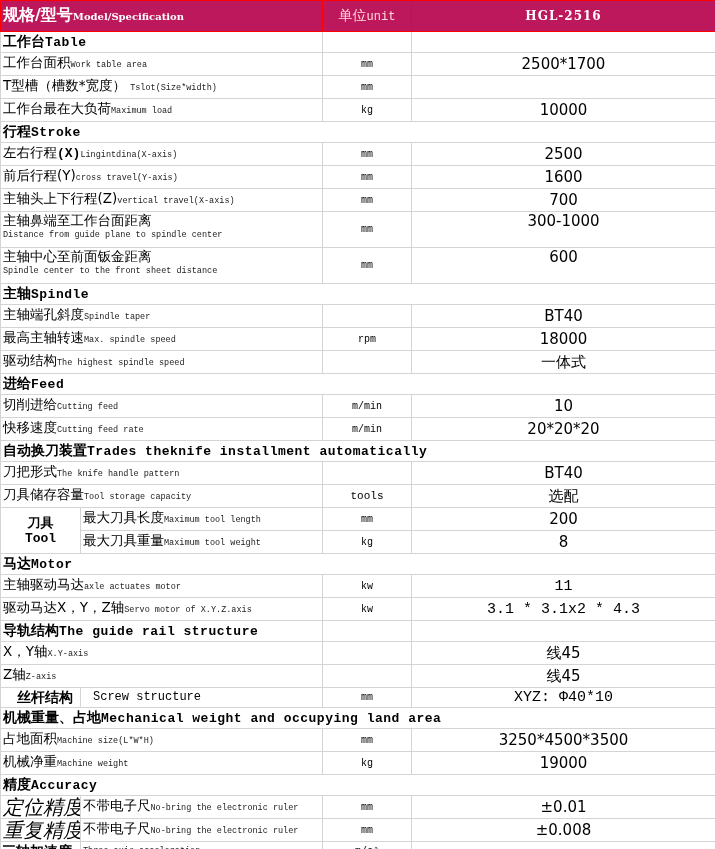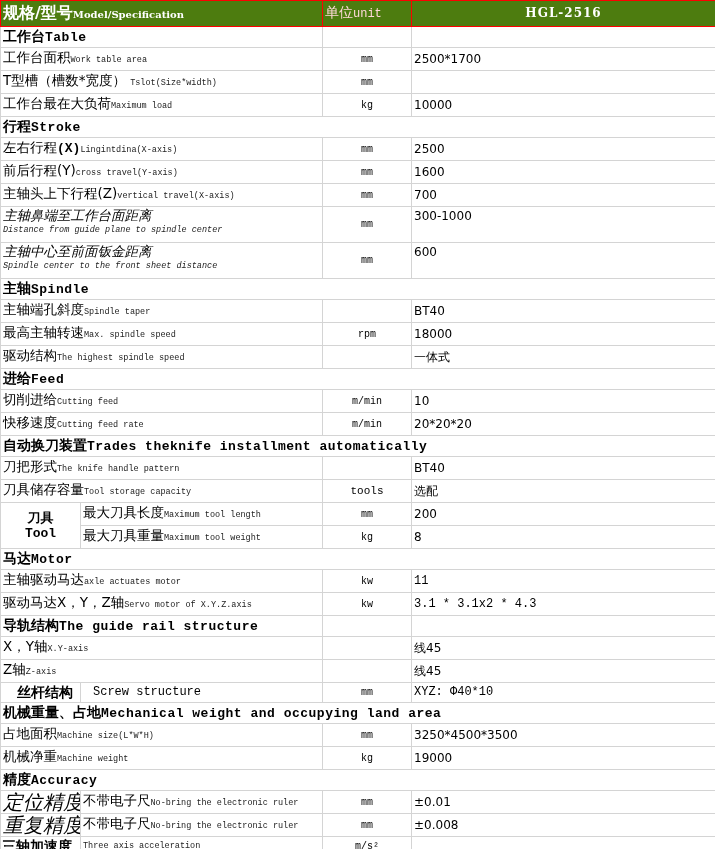--- a/index.html
+++ b/index.html
@@ -1,33 +1,33 @@
 <!DOCTYPE html>
 <html><head>
 <meta charset="utf-8">
 <style>
   html, body { margin:0; padding:0; background:#ffffff; }
   body { width:715px; height:849px; overflow:hidden; position:relative; font-family:"DejaVu Sans", sans-serif; color:#000; }
   table { border-collapse:collapse; table-layout:fixed; width:715px; }
   td { border:1px solid #d4d4d4; padding:0 2px; height:19px; line-height:19px; white-space:nowrap; overflow:hidden; font-size:13px; }
-  tr.hdr td { background:#4d7c0f; color:#fff; height:23px; line-height:23px; border-color:#ff0000; }
+  tr.hdr td { background:#be185d; color:#fff; height:23px; line-height:28px; border-color:#ff0000; }
   .hdr .c1 { font-size:16px; font-weight:bold; }
   .hdr .c1 .en { font-family:"DejaVu Serif", serif; font-size:10px; font-weight:bold; }
-  .hdr .c2 { text-align:left; font-size:14px; color:#ffd9d9; }
+  .hdr .c2 { text-align:center; font-size:14px; color:#ffd9d9; }
   .hdr .c2 .en { font-family:"Liberation Mono", monospace; font-size:12px; }
   .hdr .c3 { text-align:center; font-family:"DejaVu Serif", serif; font-weight:bold; font-size:12px; letter-spacing:1px; }
   tr.sec td { font-weight:bold; font-size:14px; }
   tr.sec .en { font-family:"Liberation Mono", monospace; font-weight:bold; font-size:13px; letter-spacing:0.5px; }
   .small { font-family:"Liberation Mono", monospace; font-size:8.5px; color:#222; }
   .mono { font-family:"Liberation Mono", monospace; }
   td.unit { text-align:center; font-family:"Liberation Mono", monospace; font-size:10px; }
-  td.val { text-align:left; font-size:12px; }
+  td.val { text-align:center; font-size:15px; }
   tr.tall td { height:33px; line-height:15px; vertical-align:middle; }
   tr.tall td.val { vertical-align:top; padding-top:2px; }
-  tr.tall td.lbl { vertical-align:top; padding-top:1px;font-style:italic; }
+  tr.tall td.lbl { vertical-align:top; padding-top:1px; }
   .lbl .cn { font-size:13.5px; }
   .sub { text-align:center; font-weight:bold; font-size:13px; line-height:16px !important; }
   .sub .en { font-family:"Liberation Mono", monospace; }
   .bigcn { font-size:20px;font-style:italic; }
   .boldcn { font-weight:bold; font-size:14px;padding-left:16px; }
   .screw-en { font-family:"Liberation Mono", monospace; font-size:12px;padding-left:12px; }
   .blk { display:block; }
 </style>
 </head>
 <body>

